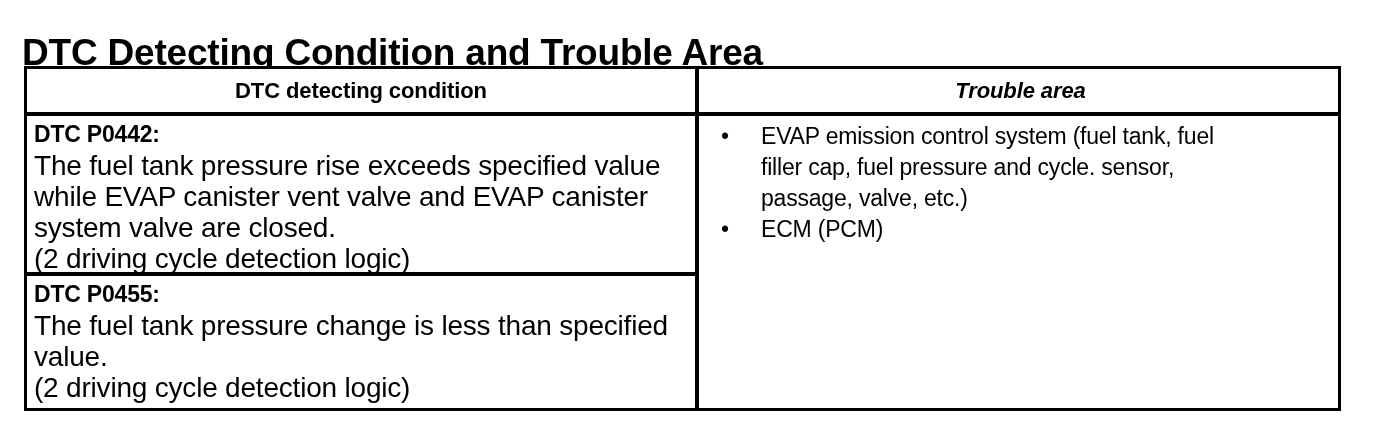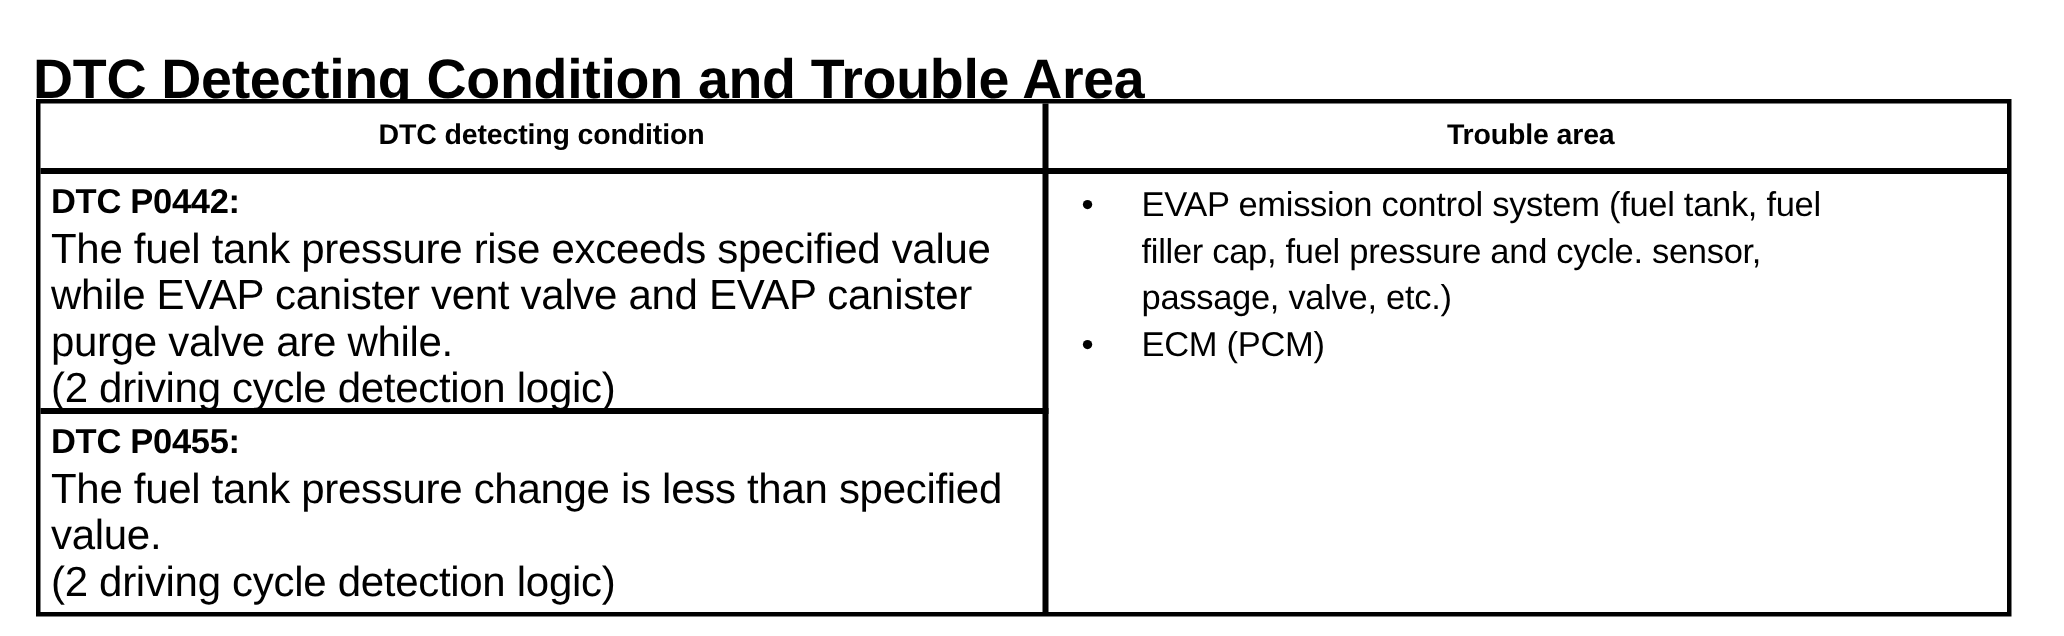--- a/index.html
+++ b/index.html
@@ -55,36 +55,37 @@
     height: 47px;
     box-sizing: border-box;
     border-bottom: 4px solid #000000;
   }
   .th {
     position: absolute;
     top: 0;
     height: 43px;
     line-height: 43px;
     text-align: center;
-    font-size: 19px;
+    font-size: 22px;
     font-weight: bold;
     font-stretch: condensed;
     letter-spacing: -0.1px;
     box-sizing: border-box;
     white-space: nowrap;
     overflow: hidden;
   }
   .th-condition {
     left: 0;
     width: 672px;
     border-right: 4px solid #000000;
   }
   .th-trouble {
     left: 676px;
     width: 635px;
+    font-style: italic;
   }
 
   
   .table-body {
     position: absolute;
     left: 0;
     top: 47px;
     width: 100%;
     height: 292px;
   }
@@ -189,21 +190,21 @@
     </div>
 
     <div class="table-body">
 
       <div class="col-condition">
 
         <div class="cell-condition row-1">
           <div class="dtc-code">DTC P0442:</div>
           <div class="dtc-desc-line">The fuel tank pressure rise exceeds specified value</div>
           <div class="dtc-desc-line">while EVAP canister vent valve and EVAP canister</div>
-          <div class="dtc-desc-line">purge valve are while.</div>
+          <div class="dtc-desc-line">system valve are closed.</div>
           <div class="dtc-desc-line">(2 driving cycle detection logic)</div>
         </div>
 
         <div class="cell-condition row-2">
           <div class="dtc-code">DTC P0455:</div>
           <div class="dtc-desc-line">The fuel tank pressure change is less than specified</div>
           <div class="dtc-desc-line">value.</div>
           <div class="dtc-desc-line">(2 driving cycle detection logic)</div>
         </div>
 

